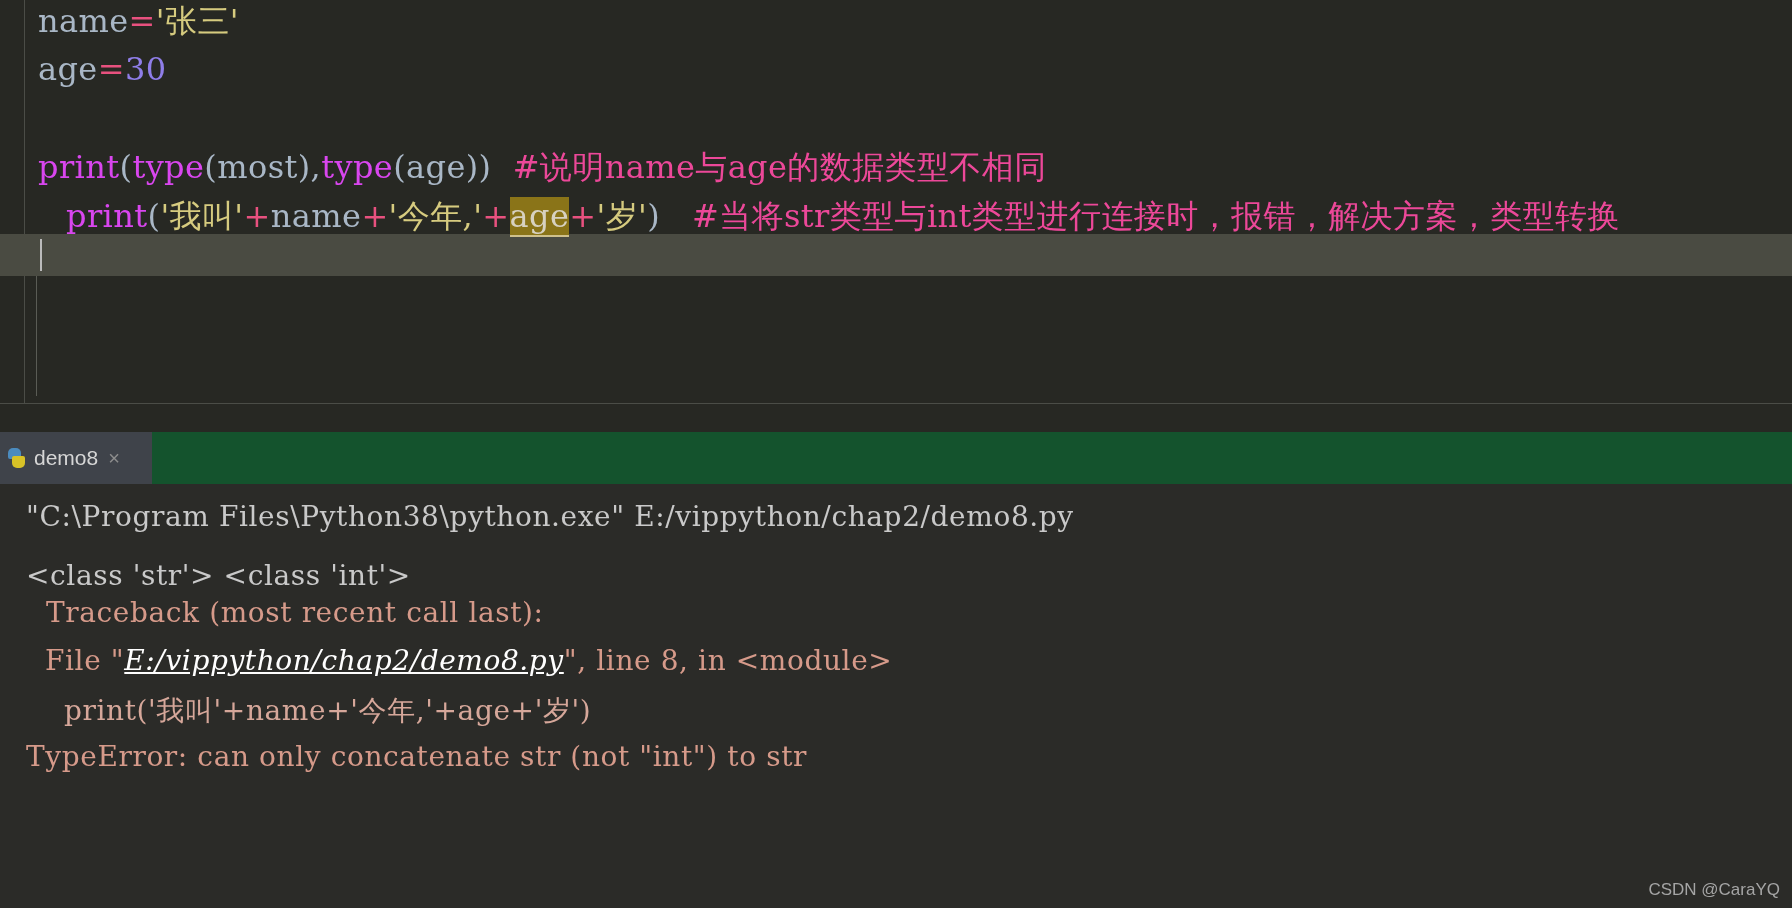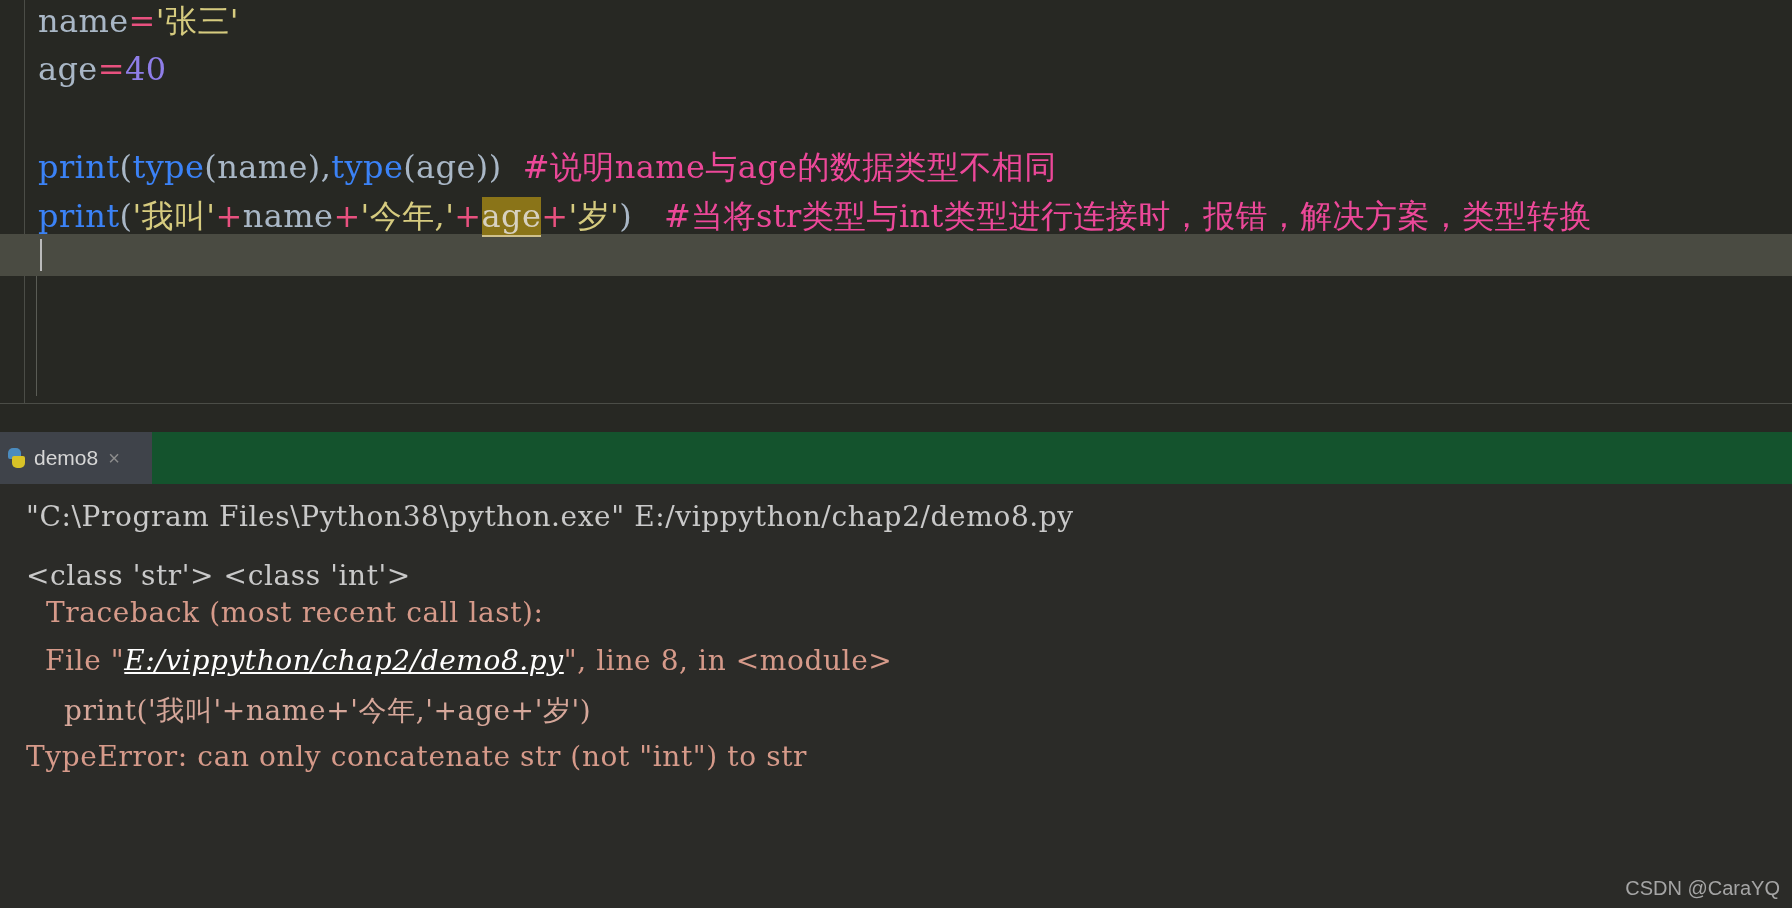--- a/index.html
+++ b/index.html
@@ -38,21 +38,21 @@
     left: 38px;
     white-space: pre;
     font-family: "DejaVu Serif", "Liberation Serif", serif;
     font-size: 32px;
     letter-spacing: 0.4px;
     color: #a9b7c6;
   }
   #line-1 { top: 0px; }
   #line-2 { top: 50px; }
   #line-4 { top: 146px; }
-  #line-5 { top: 195px; }
+  #line-5 { top: 195px; margin-left: 28px; }
 
   
   #current-line-band {
     position: absolute;
     left: 0;
     top: 234px;
     width: 1792px;
     height: 42px;
     background: #4a4b42;
   }
@@ -62,21 +62,21 @@
     top: 239px;
     width: 2px;
     height: 32px;
     background: #bbbbbb;
   }
 
   
   .t-ident   { color: #a9b7c6; }
   .t-op      { color: #e8517f; }
   .t-num     { color: #8f7ee8; }
-  .t-func    { color: #3b82f6; }
+  .t-func    { color: #d946ef; }
   .t-str     { color: #d6cb7f; }
   .t-comment { color: #ec4899; }
   .t-punct   { color: #a9b7c6; }
   .t-hl {
     background: #8a7418;
     color: #d7d1c0;
     border-bottom: 2px solid #cfc08b;
   }
 
   
@@ -173,37 +173,37 @@
     color: #ffffff;
     text-decoration: underline;
     font-style: italic;
   }
 
   #watermark {
     position: absolute;
     right: 12px;
     bottom: 8px;
     font-family: "Liberation Sans", sans-serif;
-    font-size: 20px;
+    font-size: 17px;
     color: #a5a5a5;
   }
 </style>
 </head>
 <body>
 
 <div id="editor">
   <div class="guide" id="guide-left"></div>
   <div class="guide" id="guide-inner"></div>
 
   <div id="current-line-band"></div>
   <div id="caret"></div>
 
   <div class="code-line" id="line-1"><span class="t-ident">name</span><span class="t-op">=</span><span class="t-str">'张三'</span></div>
-  <div class="code-line" id="line-2"><span class="t-ident">age</span><span class="t-op">=</span><span class="t-num">40</span></div>
-  <div class="code-line" id="line-4"><span class="t-func">print</span><span class="t-punct">(</span><span class="t-func">type</span><span class="t-punct">(name),</span><span class="t-func">type</span><span class="t-punct">(age))</span><span class="t-comment">  #说明name与age的数据类型不相同</span></div>
+  <div class="code-line" id="line-2"><span class="t-ident">age</span><span class="t-op">=</span><span class="t-num">30</span></div>
+  <div class="code-line" id="line-4"><span class="t-func">print</span><span class="t-punct">(</span><span class="t-func">type</span><span class="t-punct">(most),</span><span class="t-func">type</span><span class="t-punct">(age))</span><span class="t-comment">  #说明name与age的数据类型不相同</span></div>
   <div class="code-line" id="line-5"><span class="t-func">print</span><span class="t-punct">(</span><span class="t-str">'我叫'</span><span class="t-op">+</span><span class="t-ident">name</span><span class="t-op">+</span><span class="t-str">'今年,'</span><span class="t-op">+</span><span class="t-hl">age</span><span class="t-op">+</span><span class="t-str">'岁'</span><span class="t-punct">)</span><span class="t-comment">   #当将str类型与int类型进行连接时，报错，解决方案，类型转换</span></div>
 
   <div id="editor-bottom-rule"></div>
 </div>
 
 <div id="console-panel">
   <div id="tab-strip">
     <div id="run-tab">
       <span id="python-file-icon">
         <span class="py-top"></span>

